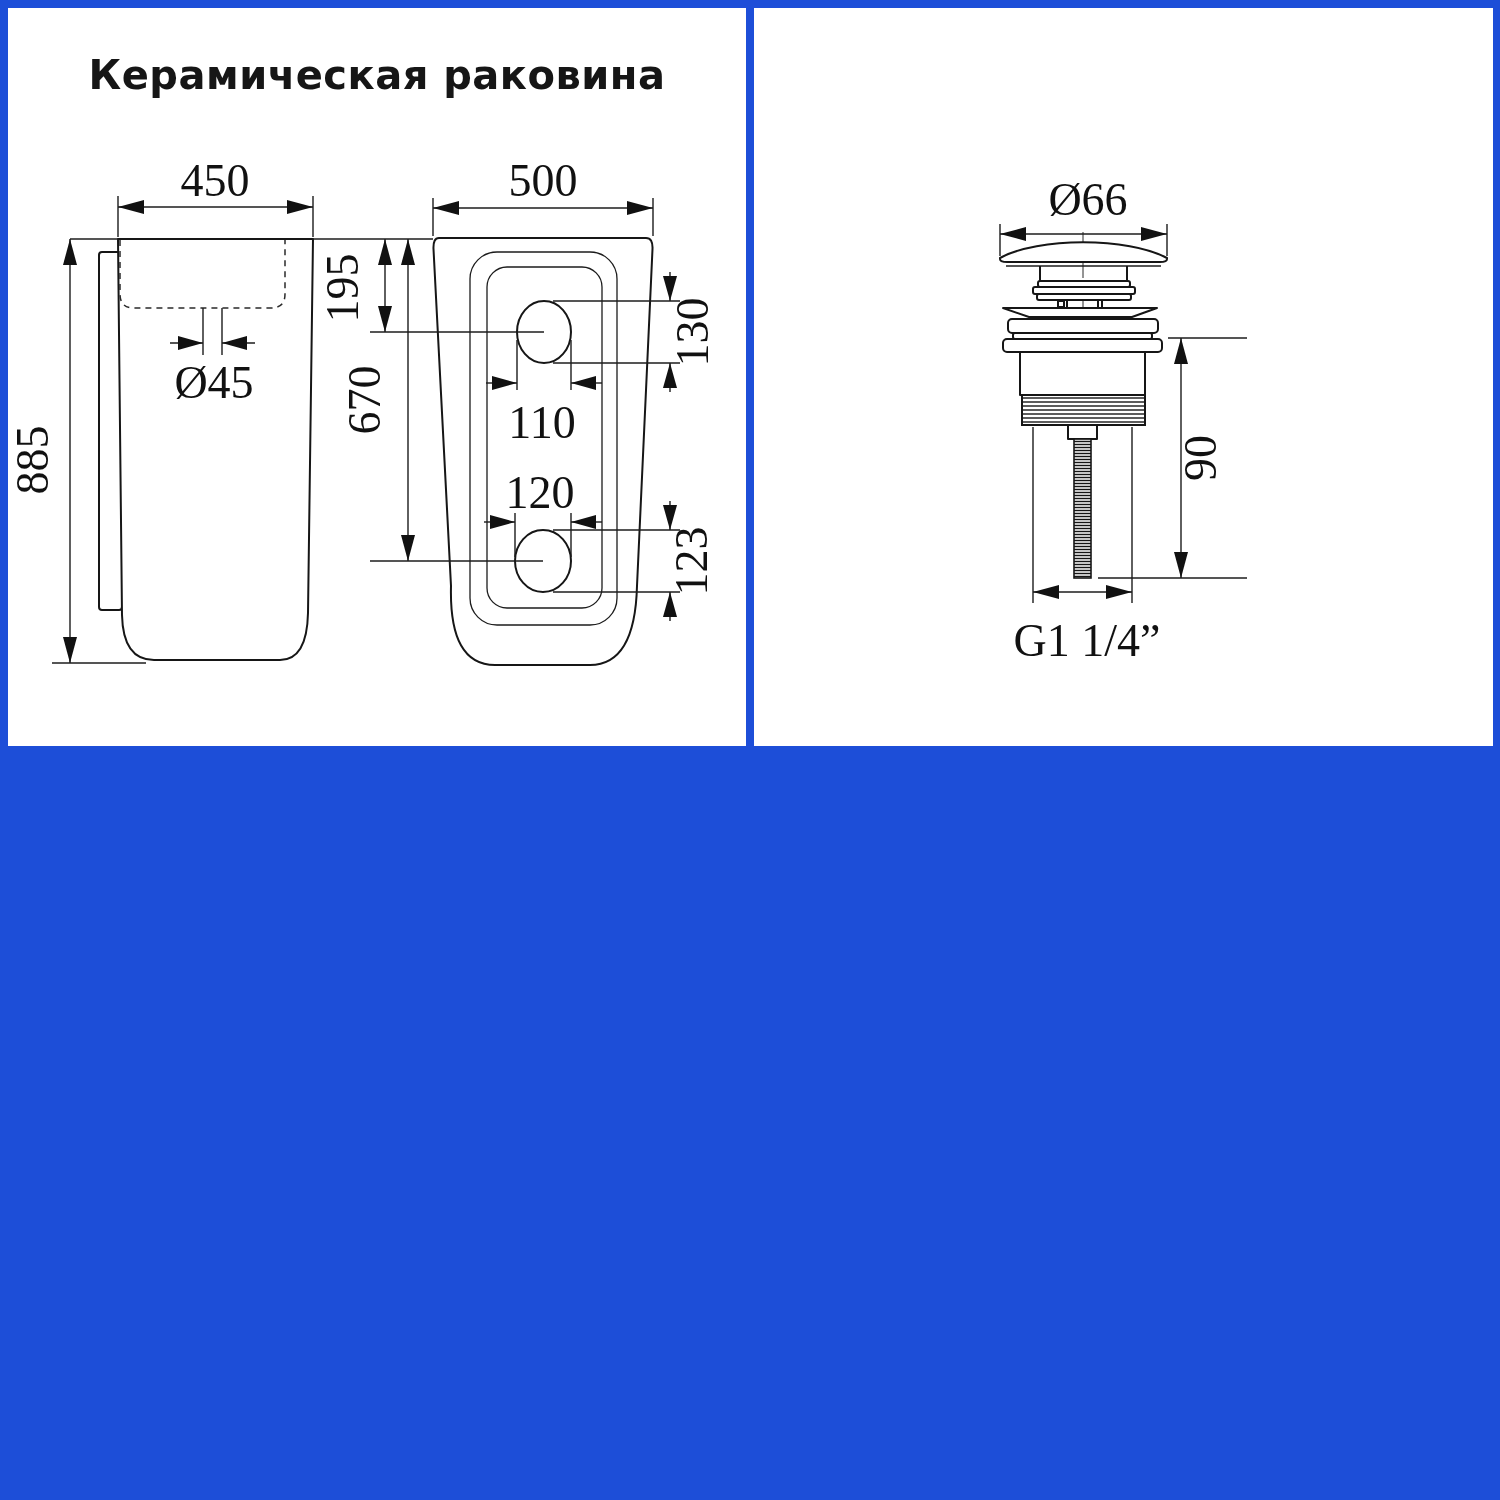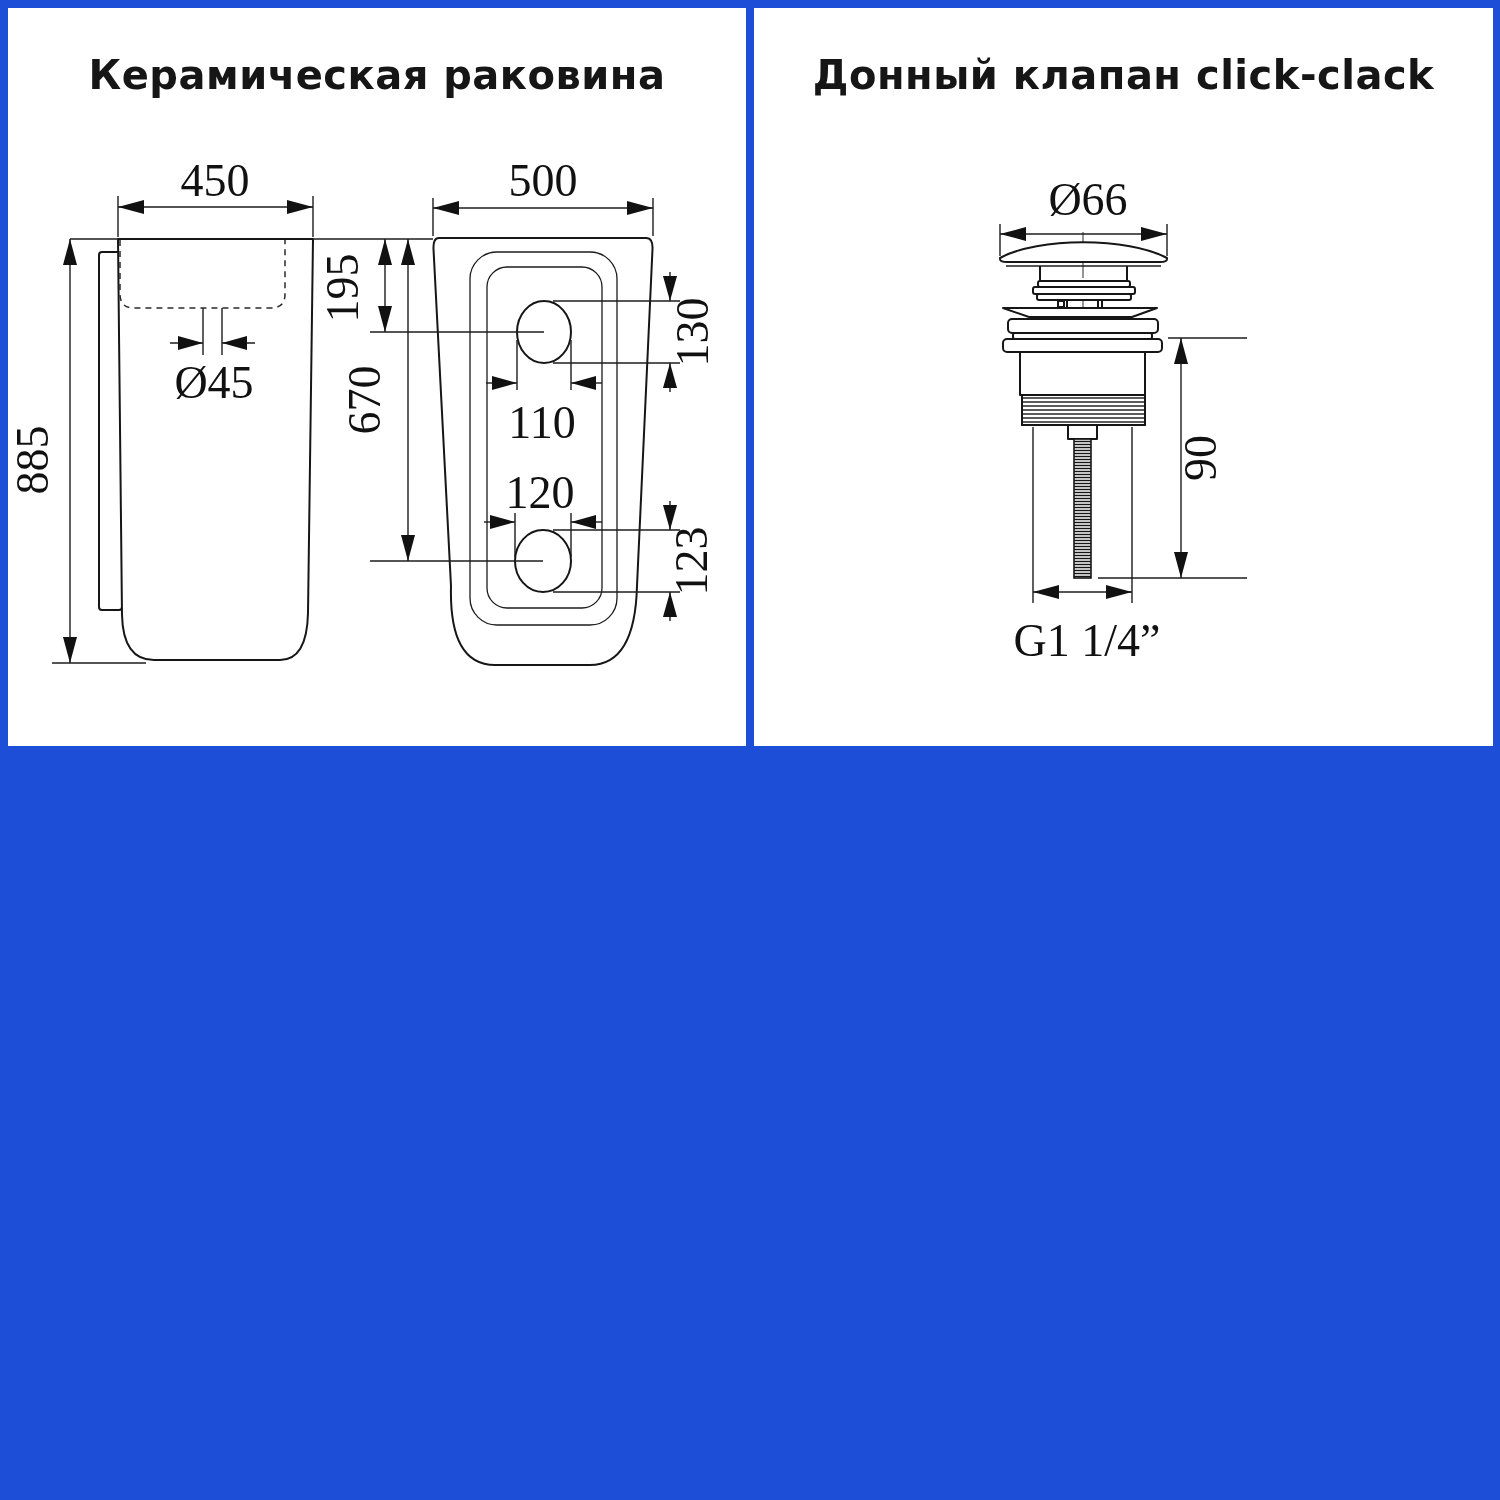--- a/index.html
+++ b/index.html
@@ -141,21 +141,20 @@
         <line class="dim" x1="662" y1="493" x2="662" y2="522"></line>
         <line class="dim" x1="662" y1="584" x2="662" y2="613"></line>
         <polygon class="arr" points="662,522 655,497 669,497"></polygon>
         <polygon class="arr" points="662,584 655,609 669,609"></polygon>
         <text class="dtxt mid" x="699" y="553" transform="rotate(-90 699 553)">123</text>
       </g>
     </svg>
   </div>
 
   <div class="panel right">
-    <h2>Донный клапан click-clack</h2>
 
     <svg width="739" height="738" viewBox="0 0 739 738">
       <defs>
         <pattern id="threadCoarse" width="6" height="4" patternUnits="userSpaceOnUse">
           <rect width="6" height="4" fill="#ffffff"></rect>
           <path d="M0 2 H6" stroke="#161616" stroke-width="1.4"></path>
         </pattern>
         <pattern id="threadFine" width="6" height="3" patternUnits="userSpaceOnUse">
           <rect width="6" height="3" fill="#ffffff"></rect>
           <path d="M0 1.5 H6" stroke="#161616" stroke-width="1.5"></path>

